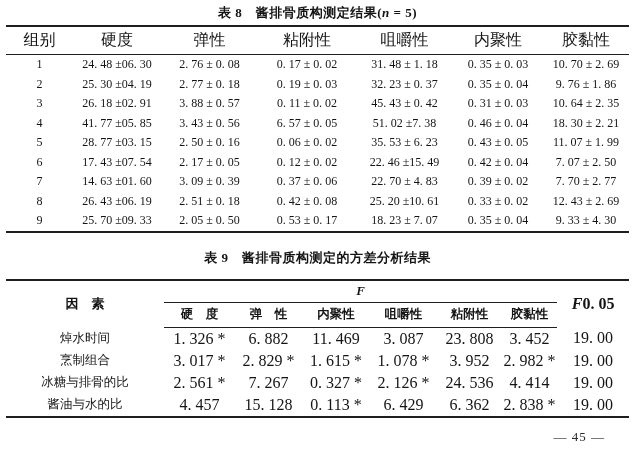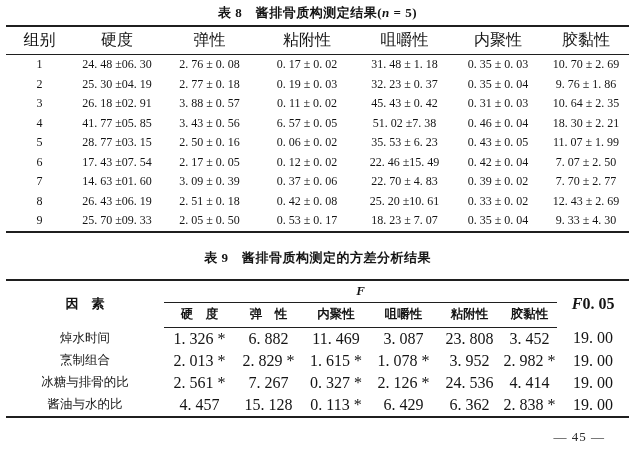--- a/index.html
+++ b/index.html
@@ -209,21 +209,21 @@
         <td>1. 326 *</td>
         <td>6. 882</td>
         <td>11. 469</td>
         <td>3. 087</td>
         <td>23. 808</td>
         <td>3. 452</td>
         <td>19. 00</td>
       </tr>
       <tr>
         <td class="factor-cell">烹制组合</td>
-        <td>2. 013 *</td>
+        <td>3. 017 *</td>
         <td>2. 829 *</td>
         <td>1. 615 *</td>
         <td>1. 078 *</td>
         <td>3. 952</td>
         <td>2. 982 *</td>
         <td>19. 00</td>
       </tr>
       <tr>
         <td class="factor-cell">冰糖与排骨的比</td>
         <td>2. 561 *</td>

